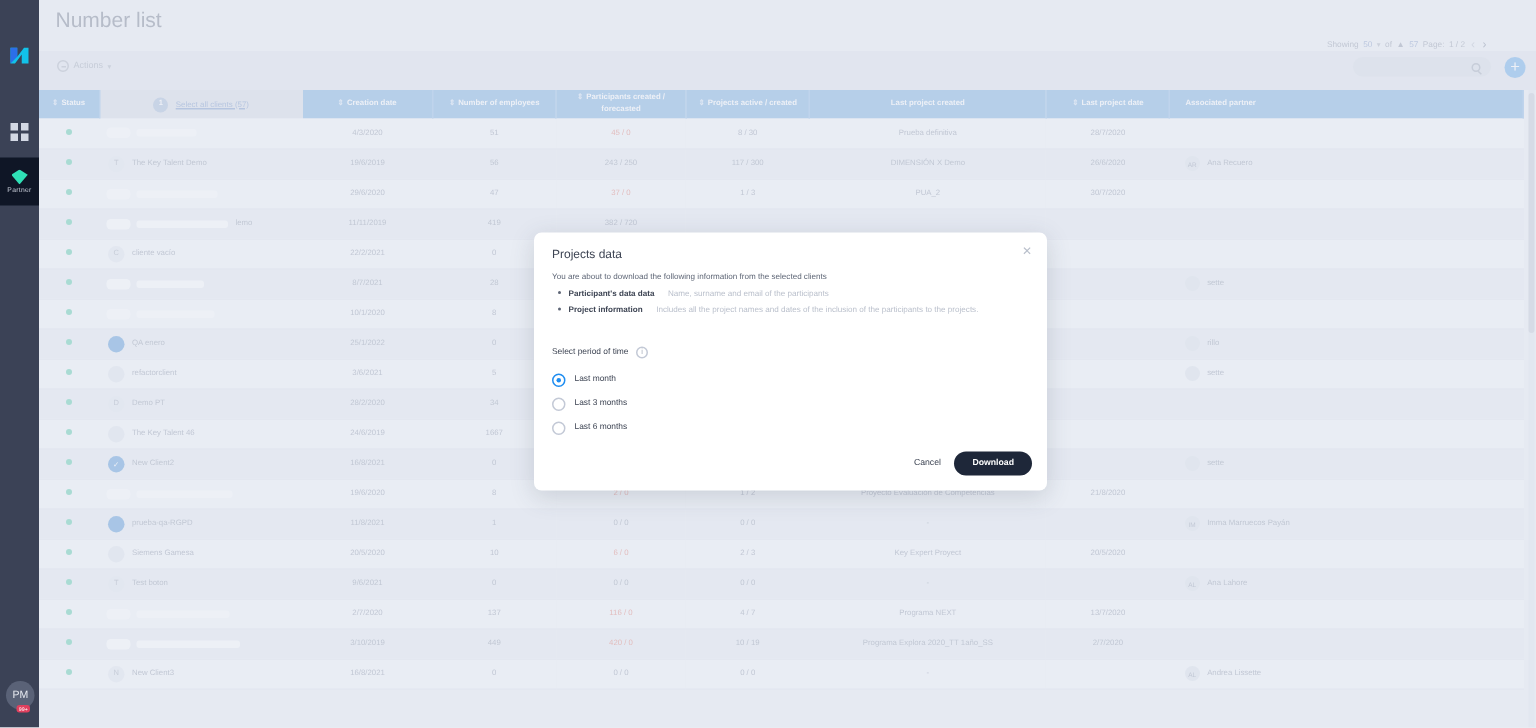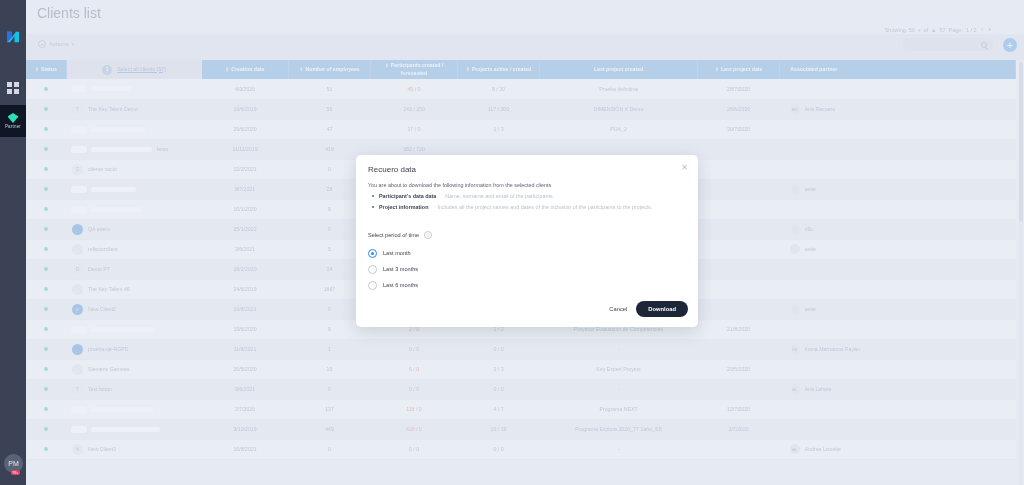--- a/index.html
+++ b/index.html
@@ -234,21 +234,21 @@
       <span class="gem"></span>
       <span class="rail-label">Partner</span>
     </div>
     <div class="avatar-pm">
       <span>PM</span>
     </div>
     <div class="pm-badge">99+</div>
   </div>
 
   <div class="page-head">
-    <div class="page-title">Clients list</div>
+    <div class="page-title">Number list</div>
   </div>
 
   <div class="toolbar">
     <div class="actions-btn">
       <span class="minus-circle"></span>
       <span>Actions</span>
       <span class="caret">▾</span>
     </div>
     <div class="pager">
       <span>Showing</span>
@@ -656,21 +656,21 @@
           </tr>
         </tbody>
     </table>
   </div>
   <div class="scrollbar"></div>
   <div class="scrollthumb"></div>
 
   <div class="overlay"></div>
 
   <div class="modal">
-    <div class="modal-title">Recuero data</div>
+    <div class="modal-title">Projects data</div>
     <div class="modal-close">✕</div>
     <div class="modal-sub">You are about to download the following information from the selected clients</div>
 
     <div class="bullets">
       <div class="bullet">
         <span class="bdot"></span>
         <span class="b-strong">Participant's data data</span>
         <span class="b-desc">Name, surname and email of the participants</span>
       </div>
       <div class="bullet">

